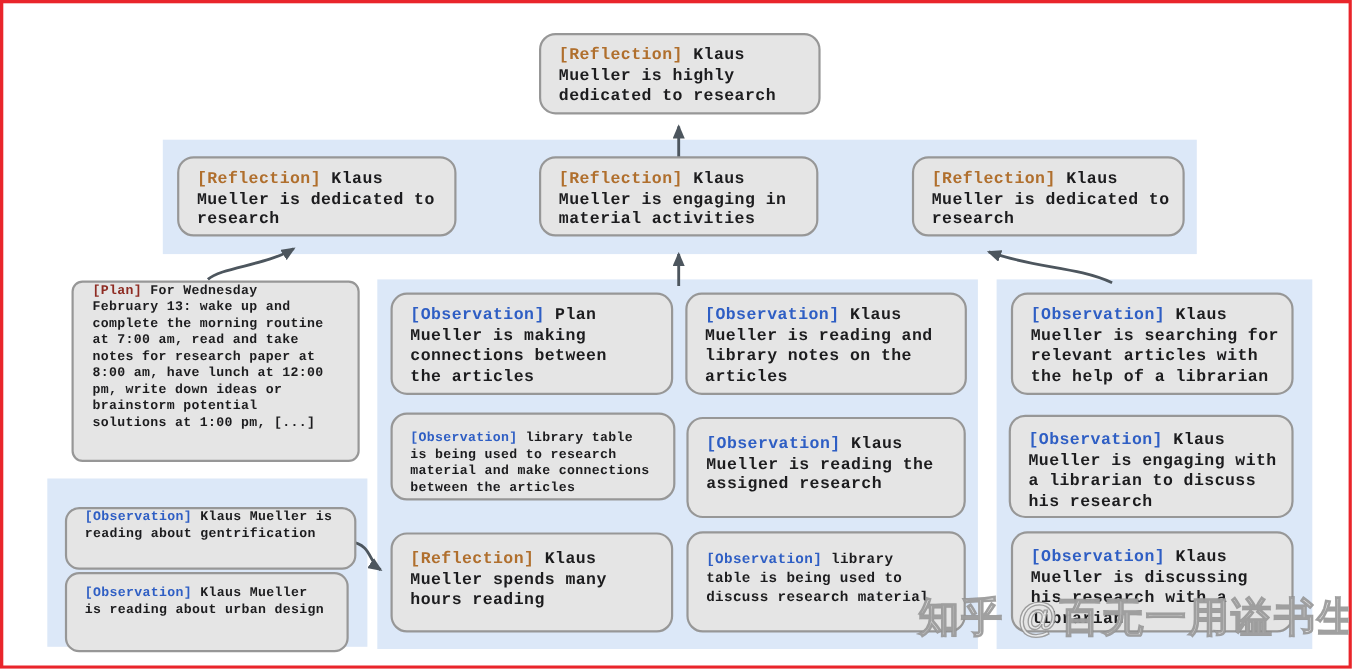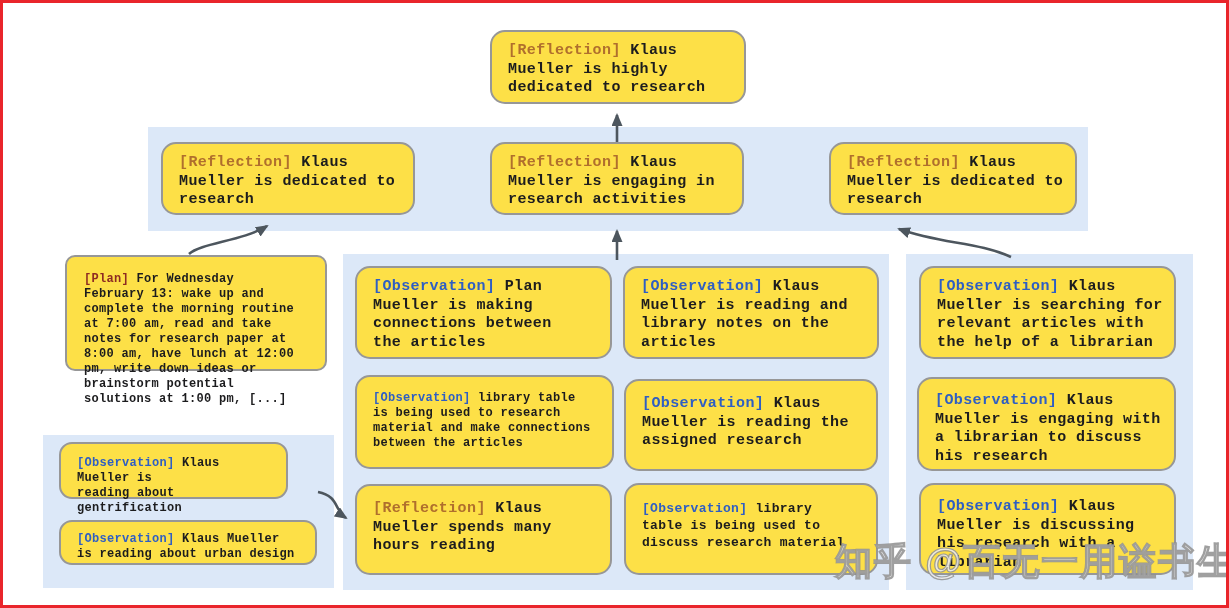--- a/index.html
+++ b/index.html
@@ -9,40 +9,40 @@
     font-family:"Liberation Mono","DejaVu Sans Mono",monospace; font-weight:700;
     color:var(--text,#1c1c1e);
   }
   .band { position:absolute; background:var(--band,#dce8f8); }
   #band-reflections { left:145px; top:124px; width:940px; height:104px; }
   #band-left        { left:40px;  top:432px; width:291px; height:153px; }
   #band-middle      { left:340px; top:251px; width:546px; height:336px; }
   #band-right       { left:903px; top:251px; width:287px; height:336px; }
 
   .node {
-    position:absolute; background:#fde047; border:2.5px solid var(--box_border,#979797);
+    position:absolute; background:#e5e5e5; border:2.5px solid var(--box_border,#979797);
     border-radius:15px; box-sizing:border-box; padding:10px 10px 8px 16px;
   }
   .node .body { white-space:pre-line; }
   .lg { font-size:15px;   line-height:18.5px; letter-spacing:0.4px; }
   .md { font-size:13px; line-height:17px;   letter-spacing:0.3px; }
   .sm { font-size:12px;   line-height:15px;   letter-spacing:0.3px; }
   .tag-reflection  { color:var(--reflection_tag,#b06f2d); }
   .tag-observation { color:var(--observation_tag,#2e5ec4); }
   .tag-plan        { color:var(--plan_tag,#8e2b22); }
 
   #n0  { left:487px; top:27px;  width:256px; height:74px; }
   #n1  { left:158px; top:139px; width:254px; height:73px; }
   #n2  { left:487px; top:139px; width:254px; height:73px; }
   #n3  { left:826px; top:139px; width:248px; height:73px; }
-  #n4  { left:62px;  top:252px; width:262px; height:116px; border-radius:10px; padding:15px 10px 8px 17px; }
-  #n5  { left:56px;  top:439px; width:229px; height:57px; padding-top:12px; border-radius:13px; }
-  #n6  { left:56px;  top:517px; width:258px; height:45px; border-radius:13px; }
+  #n4  { left:62px;  top:252px; width:262px; height:165px; border-radius:10px; padding:0 10px 8px 17px; }
+  #n5  { left:56px;  top:458px; width:265px; height:57px; padding-top:0; border-radius:13px; }
+  #n6  { left:56px;  top:517px; width:258px; height:73px; border-radius:13px; }
   #n7  { left:352px; top:263px; width:257px; height:93px; }
-  #n8  { left:352px; top:372px; width:259px; height:94px; padding-top:14px; }
+  #n8  { left:352px; top:372px; width:259px; height:80px; padding-top:14px; }
   #n9  { left:352px; top:481px; width:257px; height:91px; padding-top:14px; }
   #n10 { left:620px; top:263px; width:256px; height:93px; }
   #n11 { left:621px; top:376px; width:254px; height:92px; padding-top:14px; }
   #n12 { left:621px; top:480px; width:254px; height:92px; padding-top:15px; }
   #n13 { left:916px; top:263px; width:257px; height:93px; }
   #n14 { left:914px; top:374px; width:259px; height:94px; padding-top:13px; }
   #n15 { left:916px; top:480px; width:257px; height:92px; padding-top:13px; }
 
   #arrows { position:absolute; left:0; top:0; width:1229px; height:608px; pointer-events:none; }
 
@@ -83,21 +83,21 @@
   <div class="node lg" id="n0"><span class="tag tag-reflection">[Reflection]</span><span class="body"> Klaus
 Mueller is highly
 dedicated to research</span></div>
 
   <div class="node lg" id="n1"><span class="tag tag-reflection">[Reflection]</span><span class="body"> Klaus
 Mueller is dedicated to
 research</span></div>
 
   <div class="node lg" id="n2"><span class="tag tag-reflection">[Reflection]</span><span class="body"> Klaus
 Mueller is engaging in
-research activities</span></div>
+material activities</span></div>
 
   <div class="node lg" id="n3"><span class="tag tag-reflection">[Reflection]</span><span class="body"> Klaus
 Mueller is dedicated to
 research</span></div>
 
   <div class="node sm" id="n4"><span class="tag tag-plan">[Plan]</span><span class="body"> For Wednesday
 February 13: wake up and
 complete the morning routine
 at 7:00 am, read and take
 notes for research paper at

